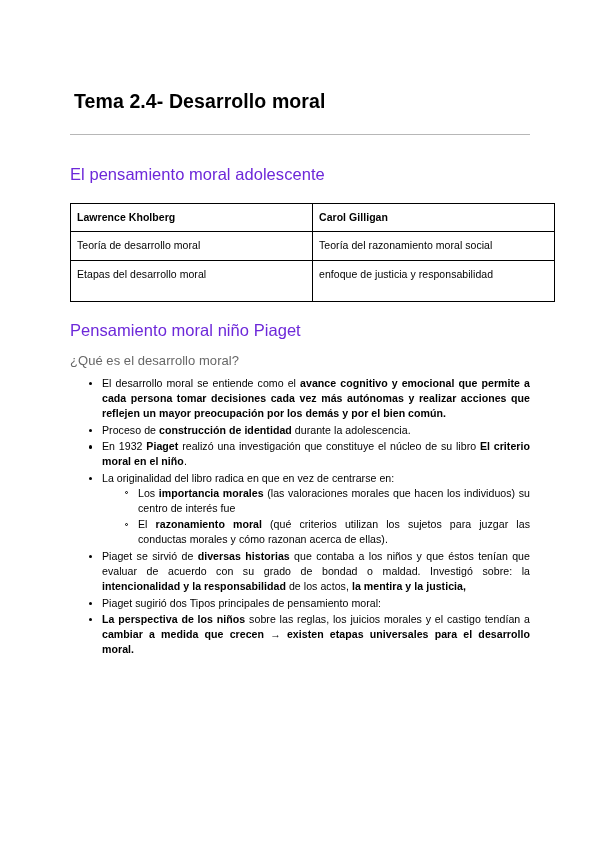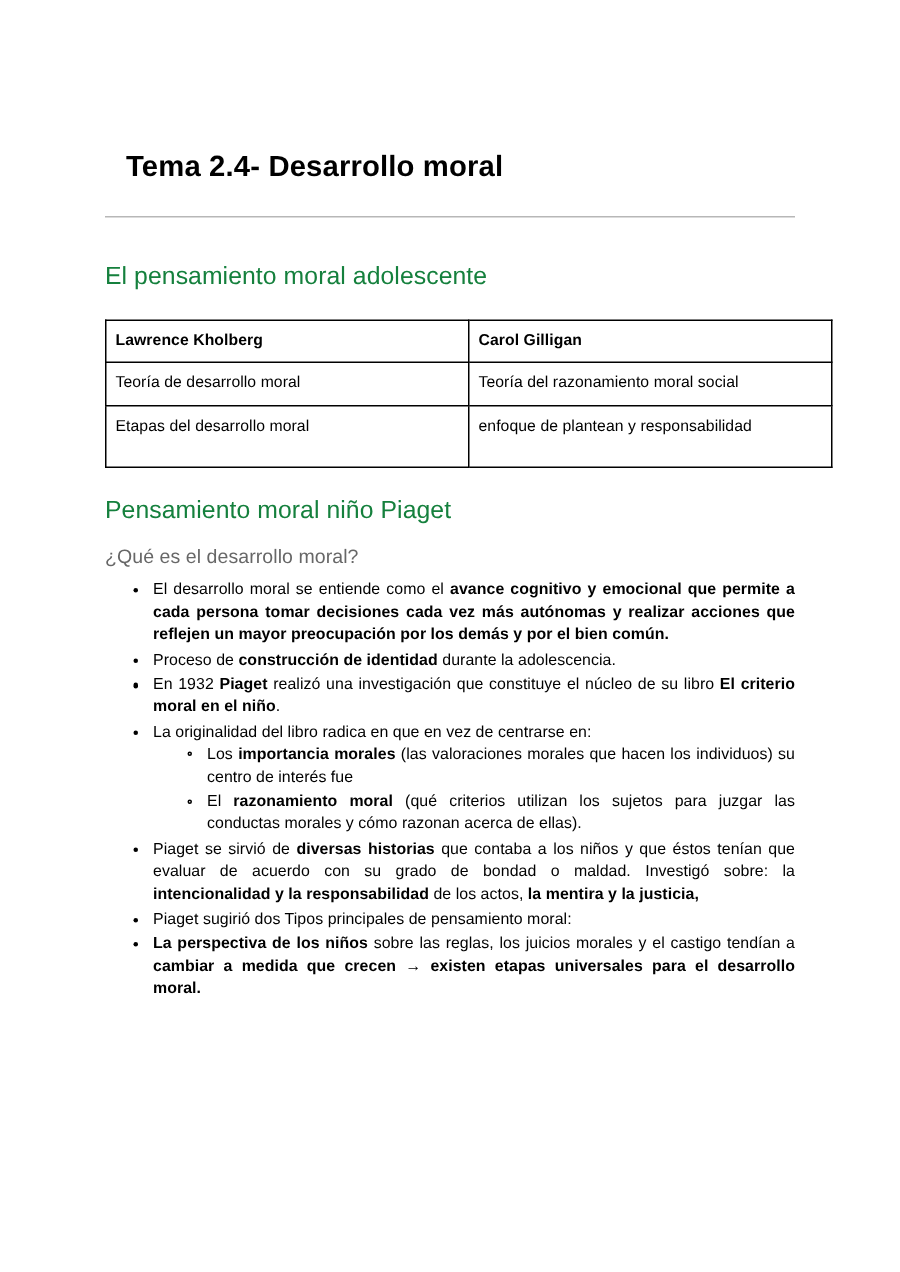--- a/index.html
+++ b/index.html
@@ -16,41 +16,41 @@
   }
   .page {
     position: relative;
     width: 600px;
     height: 848px;
     background: #ffffff;
     box-sizing: border-box;
     padding: 0 70px;
   }
   .doc-title {
-    margin: 14px;
+    margin: 4px;
     padding-top: 85px;
     font-size: 19.5px;
     font-weight: bold;
     letter-spacing: 0.1px;
     color: #000000;
     line-height: 1.25;
   }
   .title-rule {
     margin-top: 21px;
     border: 0;
     border-top: 1px solid #b7b7b7;
     height: 0;
     width: 460px;
   }
   .h-section {
     margin: 0;
     padding-top: 21px;
     font-size: 16.5px;
     font-weight: normal;
-    color: #15803d;
+    color: #6d28d9;
     line-height: 1.3;
     letter-spacing: 0.05px;
   }
   .h-section.tight {
     padding-top: 18px;
   }
   .h-sub {
     margin: 0;
     padding-top: 12px;
     font-size: 13px;
@@ -152,21 +152,21 @@
       <tr class="head">
         <td class="col-a">Lawrence Kholberg</td>
         <td class="col-b">Carol Gilligan</td>
       </tr>
       <tr>
         <td class="col-a">Teoría de desarrollo moral</td>
         <td class="col-b">Teoría del razonamiento moral social</td>
       </tr>
       <tr class="row-tall">
         <td class="col-a">Etapas del desarrollo moral</td>
-        <td class="col-b"> enfoque de plantean y responsabilidad</td>
+        <td class="col-b"> enfoque de justicia y responsabilidad</td>
       </tr>
     </tbody>
   </table>
 
   <h2 class="h-section tight">Pensamiento moral niño Piaget</h2>
 
   <h3 class="h-sub">¿Qué es el desarrollo moral?</h3>
 
   <ul class="lvl1">
 

